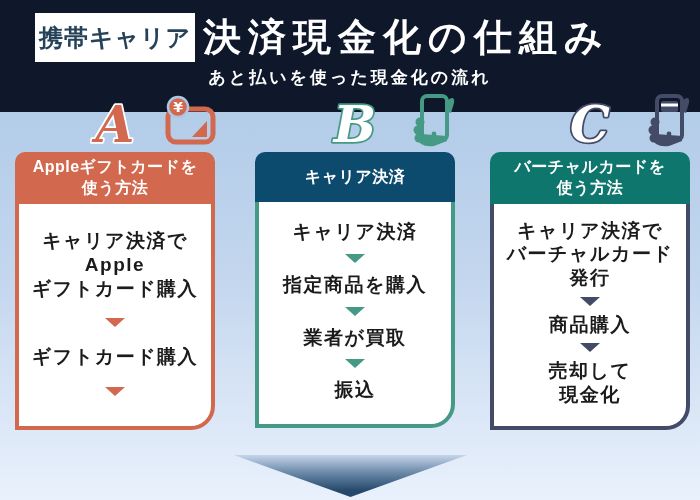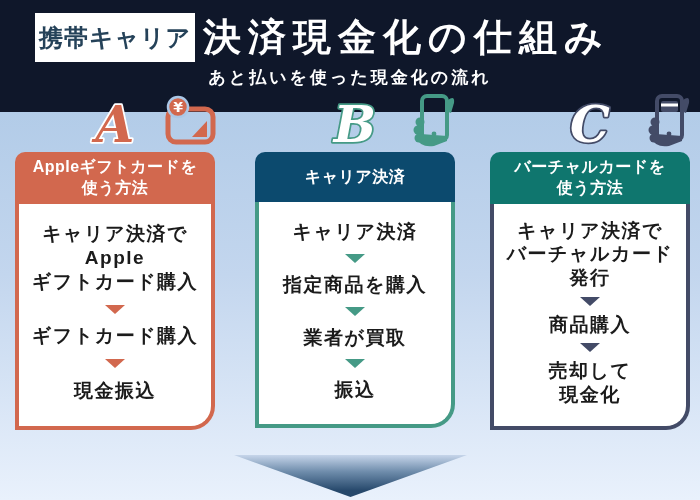--- a/index.html
+++ b/index.html
@@ -92,21 +92,20 @@
       </div>
       <div class="card-header" style="background: rgb(210, 104, 78);">
         <span>Appleギフトカードを</span>
         <span>使う方法</span>
       </div>
       <div class="card-body" style="border-color: rgb(210, 104, 78);">
         <div class="step">キャリア決済で<br>Apple<br>ギフトカード購入</div>
         <div class="tri" style="color: rgb(210, 104, 78);"></div>
         <div class="step">ギフトカード購入</div>
         <div class="tri" style="color: rgb(210, 104, 78);"></div>
-        <div class="step">現金振込</div>
       </div>
     </div>
     <div class="column c1">
       <div class="col-top">
         <div class="letter-wrap"><svg width="66" height="58" viewBox="0 0 66 58">
        <text x="33" y="48" text-anchor="middle" font-family="DejaVu Serif, serif" font-style="italic" font-weight="bold" font-size="50" fill="#ffffff" stroke="#459a86" stroke-width="3.5" paint-order="stroke" stroke-linejoin="round">B</text>
      </svg></div>
         <span class="col-icon"><svg width="50" height="56" viewBox="0 0 50 56">
        <path d="M41 8 q7 -5 6 3 l-3 10 l-5 -2 Z" fill="#459a86"></path>
        <rect x="15" y="4" width="25" height="44" rx="5" fill="none" stroke="#459a86" stroke-width="4"></rect>

